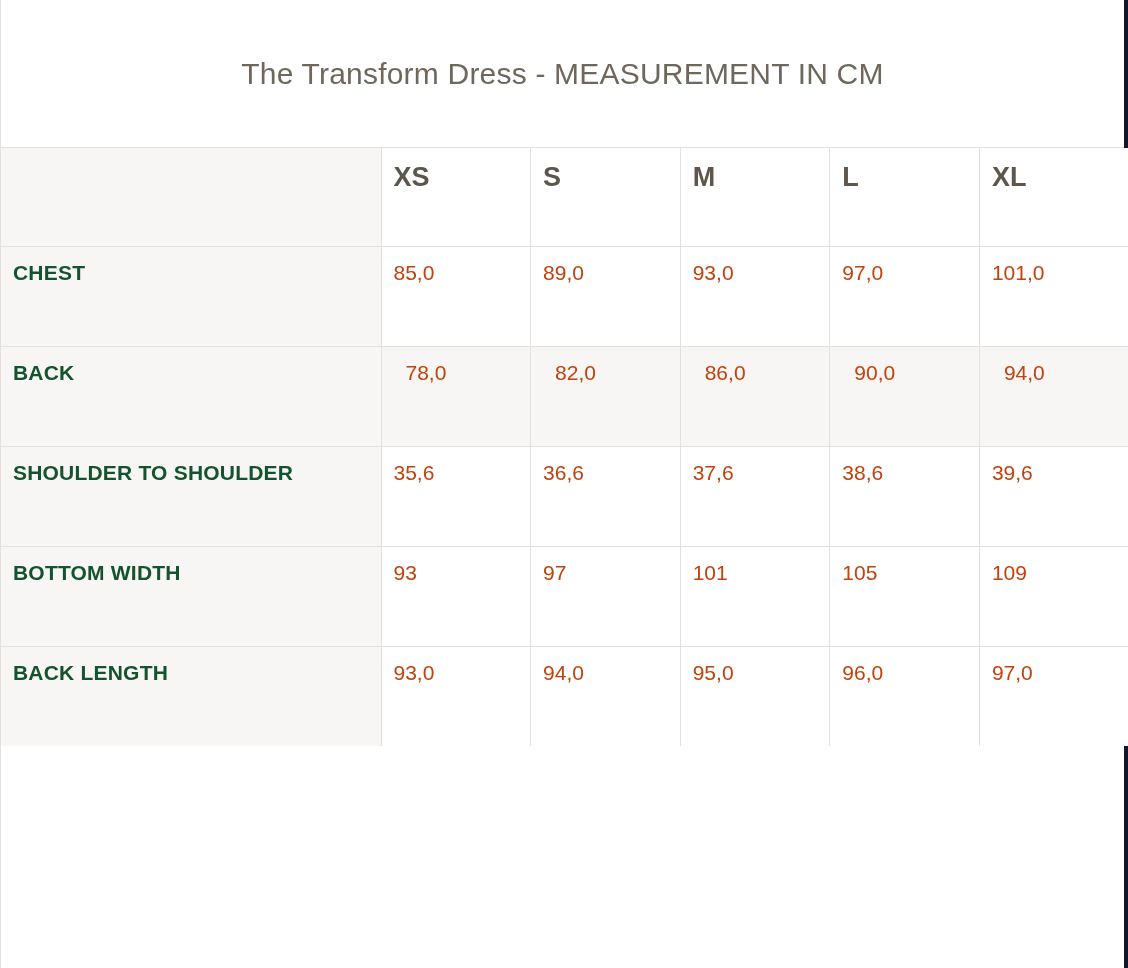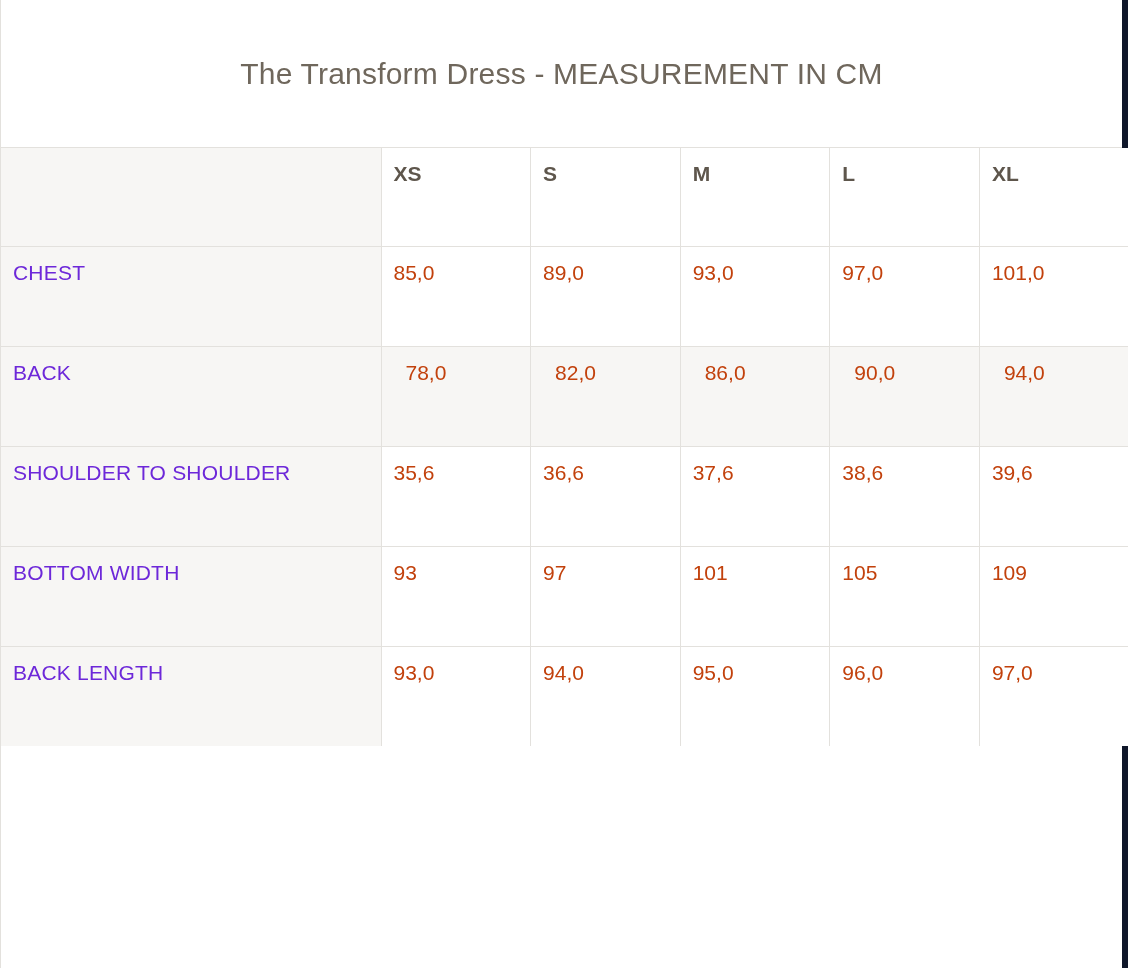--- a/index.html
+++ b/index.html
@@ -13,21 +13,21 @@
     font-family: "Liberation Sans", sans-serif;
     color: #6b6257;
     overflow: hidden;
   }
   .page {
     position: relative;
     width: 1128px;
     height: 968px;
     box-sizing: border-box;
     border-left: 1px solid #e3e1dd;
-    border-right: 6px solid #0f172a;
+    border-right: 4px solid #0f172a;
     background: #ffffff;
   }
   .title-band {
     height: 148px;
     display: flex;
     align-items: center;
     justify-content: center;
     border-bottom: 1px solid #e3e1dd;
     box-sizing: border-box;
   }
@@ -54,35 +54,35 @@
     padding: 14px 12px 0 12px;
     box-sizing: border-box;
     text-align: left;
   }
   table.size-table th:last-child,
   table.size-table td:last-child {
     border-right: none;
   }
   thead th {
     height: 98px;
-    font-size: 21px;
+    font-size: 27px;
     font-weight: 700;
     color: #5e564c;
   }
   thead th.corner {
     background: #f7f6f4;
   }
   thead th.size-head {
     background: #ffffff;
   }
   tbody tr { height: 100px; }
   tbody td.row-label {
     font-size: 21px;
-    font-weight: 400;
-    color: #6d28d9;
+    font-weight: 700;
+    color: #14532d;
     letter-spacing: 0.2px;
     white-space: nowrap;
   }
   tbody td.value {
     font-size: 21px;
     font-weight: 400;
     color: #c2410c;
   }
   tbody tr.shade td.row-label { background: #f7f6f4; }
   tbody tr.shade td.value { background: #f7f6f4; padding-left: 24px; }

